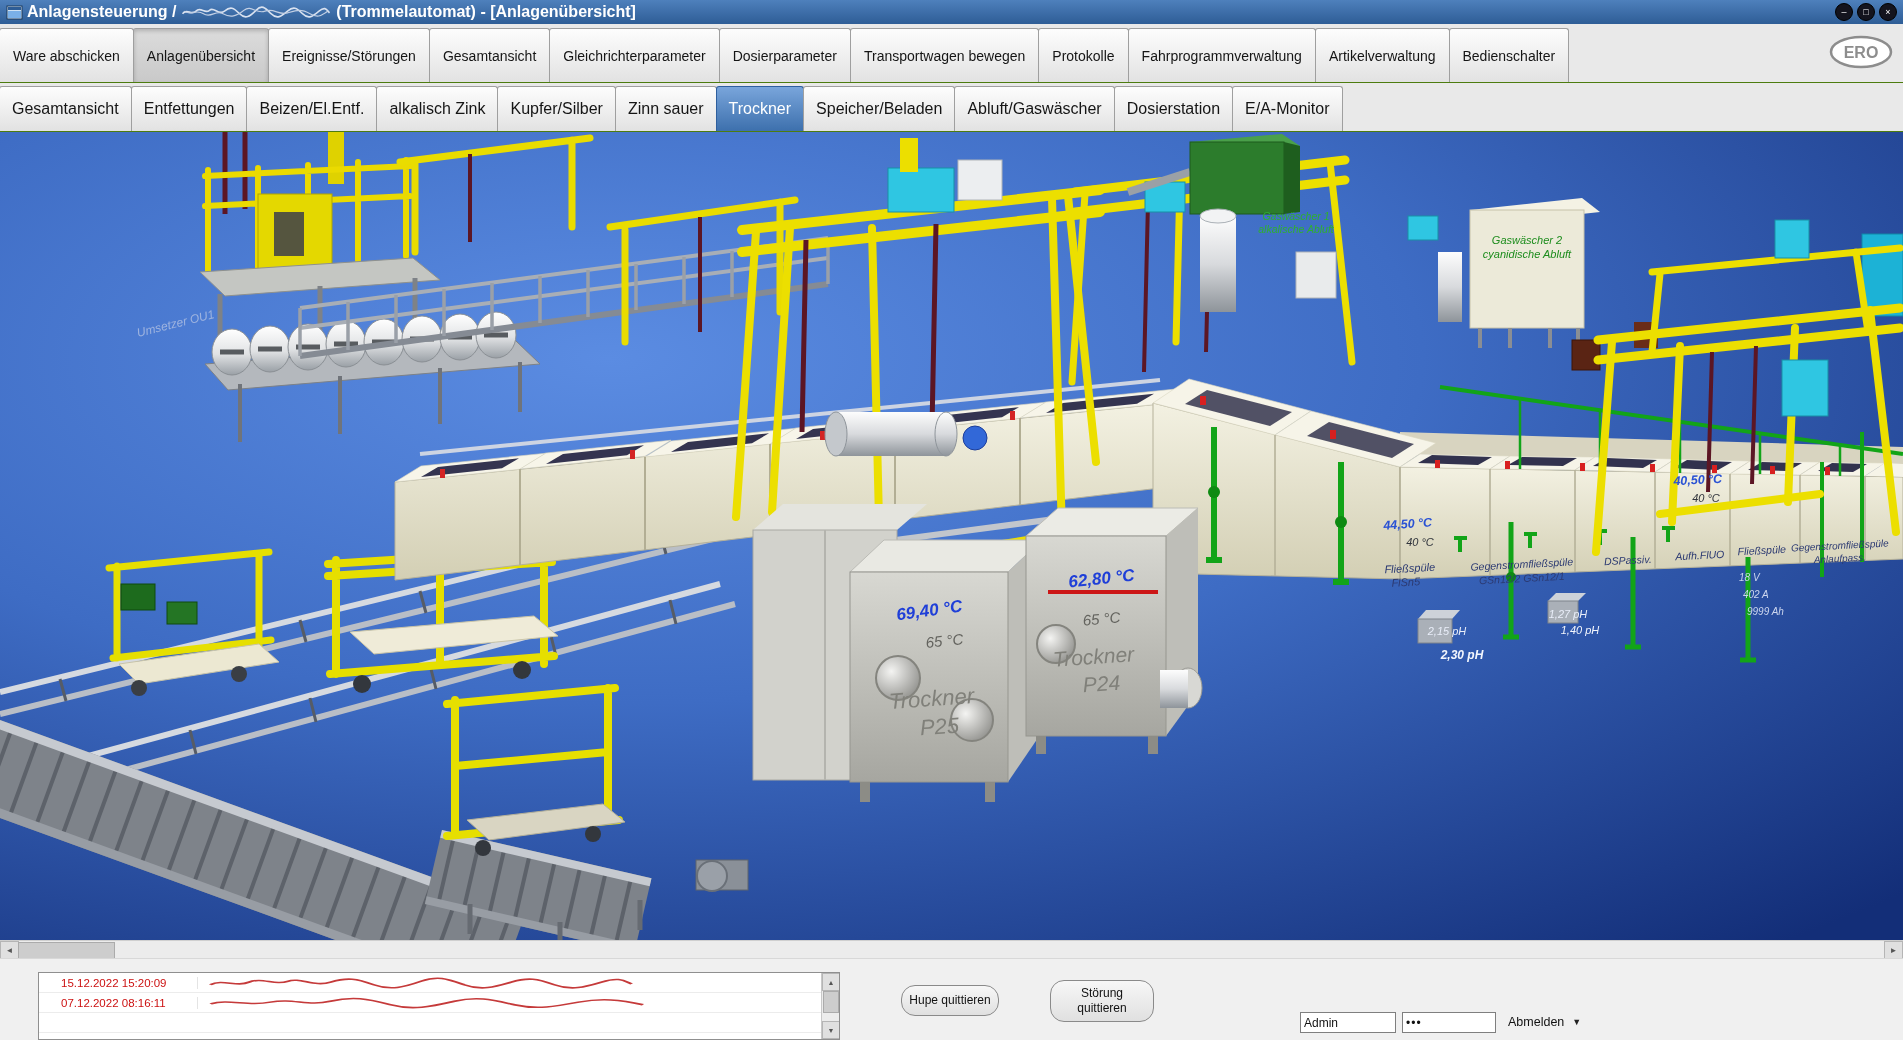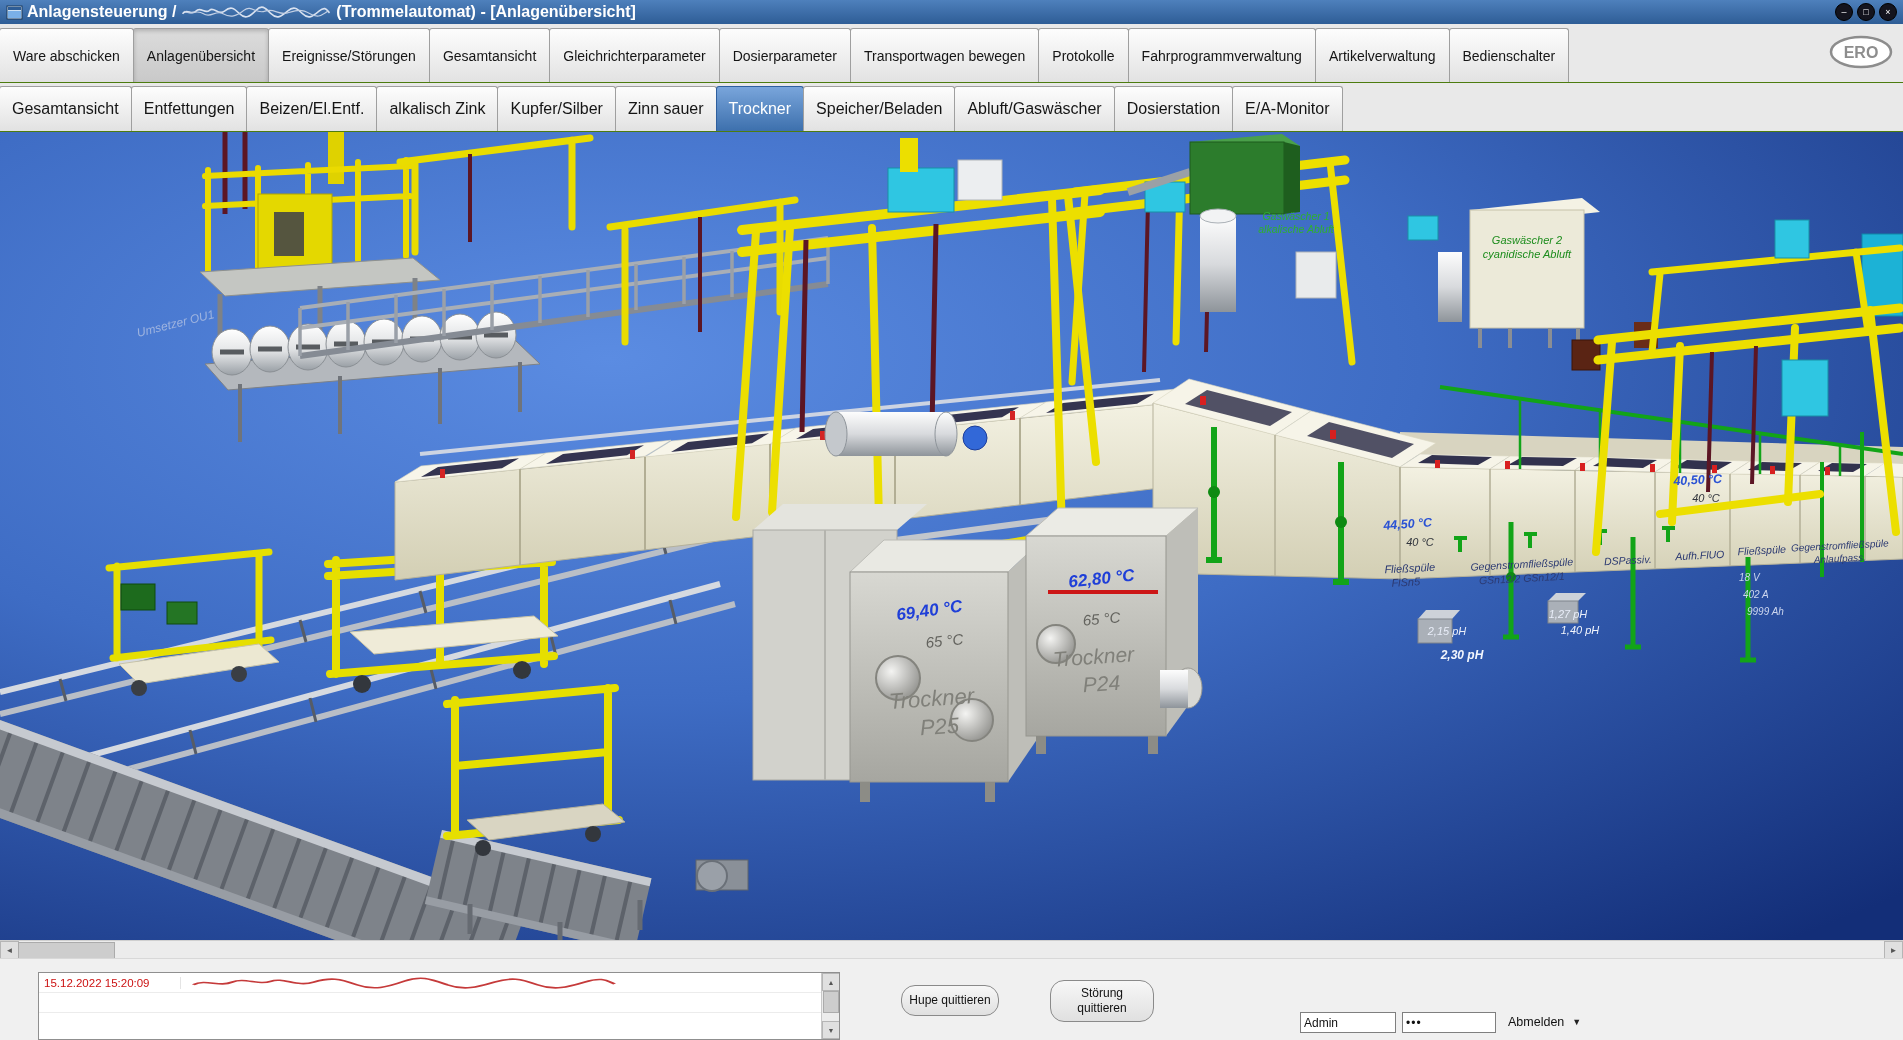--- a/index.html
+++ b/index.html
@@ -38,21 +38,21 @@
           font-size:8px;color:#555;display:flex;align-items:center;justify-content:center;}
   .hs-left{left:0;} .hs-right{right:0;}
   .hs-thumb{position:absolute;left:18px;top:1px;width:95px;height:15px;background:#cdcdcd;border:1px solid #ababab;}
 
   
   .bottom{height:85px;flex:0 0 85px;background:#f0f0f0;position:relative;border-top:1px solid #d8d8d8;}
   .logpanel{position:absolute;left:38px;top:13px;width:800px;height:66px;background:#fff;
             border:1px solid #8f8f8f;overflow:hidden;}
   .log-rows{position:absolute;left:0;top:0;right:17px;bottom:0;}
   .log-row{height:19px;display:flex;align-items:center;border-bottom:1px solid #ececec;font-size:11.5px;color:#cc1111;}
-  .log-time{width:136px;padding-left:5px;border-right:1px solid #e4e4e4;flex:0 0 136px;}
+  .log-time{width:136px;padding-left:22px;border-right:1px solid #e4e4e4;flex:0 0 136px;}
   .log-msg{flex:1;display:flex;align-items:center;padding-left:8px;}
   .vscroll{position:absolute;right:0;top:0;width:17px;height:100%;background:#ececec;border-left:1px solid #c8c8c8;}
   .vs-btn{position:absolute;left:0;width:16px;height:16px;background:#e0e0e0;border:1px solid #b5b5b5;
           font-size:7px;color:#555;display:flex;align-items:center;justify-content:center;}
   .vs-up{top:0;} .vs-down{bottom:0;}
   .vs-thumb{position:absolute;left:1px;top:18px;width:14px;height:20px;background:#cdcdcd;border:1px solid #ababab;}
 
   .btn{position:absolute;background:linear-gradient(180deg,#f7f7f7,#e0e0e0);border:1px solid #8a8a8a;
        border-radius:14px;font-size:12px;color:#111;display:flex;align-items:center;justify-content:center;
        text-align:center;line-height:1.25;cursor:default;font-family:"Liberation Sans",sans-serif;}
@@ -488,20 +488,28 @@
     <div class="logpanel">
       <div class="log-rows">
         <div class="log-row">
           <span class="log-time">15.12.2022 15:20:09</span>
           <span class="log-msg">
             <svg class="scrib" width="430" height="12" viewBox="0 0 200 14" preserveAspectRatio="none">
               <path d="M2,9 C8,2 14,12 20,6 S32,10 38,5 S50,12 58,6 S70,2 78,9 S92,12 100,5 S112,2 120,9 S134,12 142,6 S154,2 162,9 S176,12 184,6 S194,4 198,8" fill="none" stroke="#c53a3a" stroke-width="1.8"></path>
             </svg>
           </span>
         </div>
+        <div class="log-row">
+          <span class="log-time">07.12.2022 08:16:11</span>
+          <span class="log-msg">
+            <svg class="scrib" width="460" height="12" viewBox="0 0 200 14" preserveAspectRatio="none">
+              <path d="M2,8 C10,2 18,11 28,6 S44,11 54,5 S70,2 80,9 S98,11 108,5 S124,3 134,9 S152,11 162,6 S180,3 190,9" fill="none" stroke="#c53a3a" stroke-width="1.8"></path>
+            </svg>
+          </span>
+        </div>
         <div class="log-row"></div>
       </div>
       <div class="vscroll">
         <div class="vs-btn vs-up">▲</div>
         <div class="vs-thumb"></div>
         <div class="vs-btn vs-down">▼</div>
       </div>
     </div>
 
     <button class="btn btn-hupe">Hupe quittieren</button>

